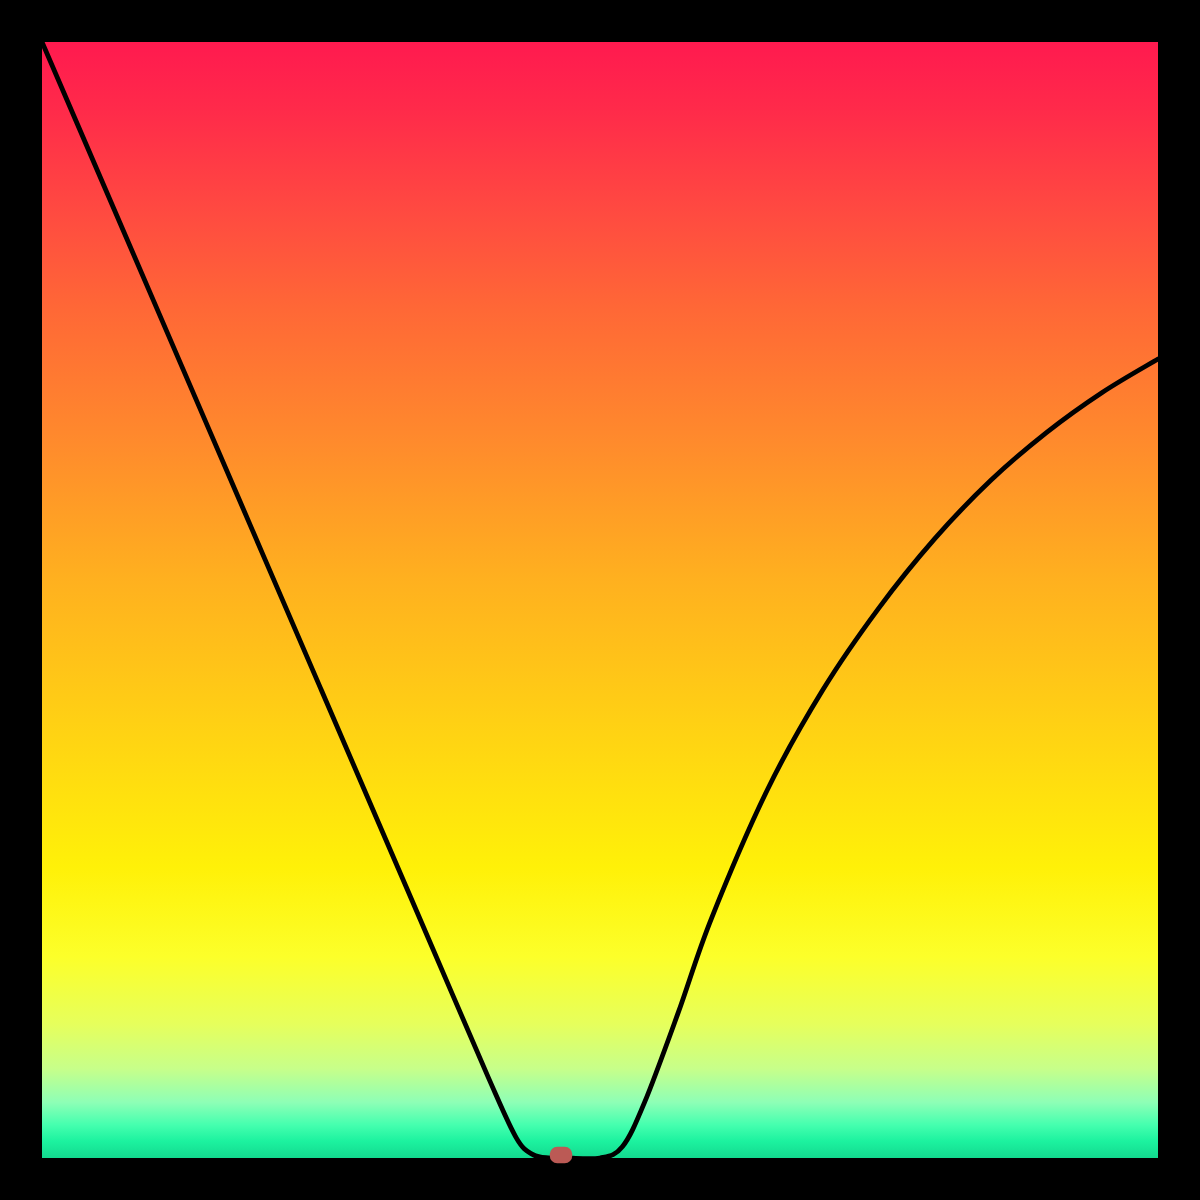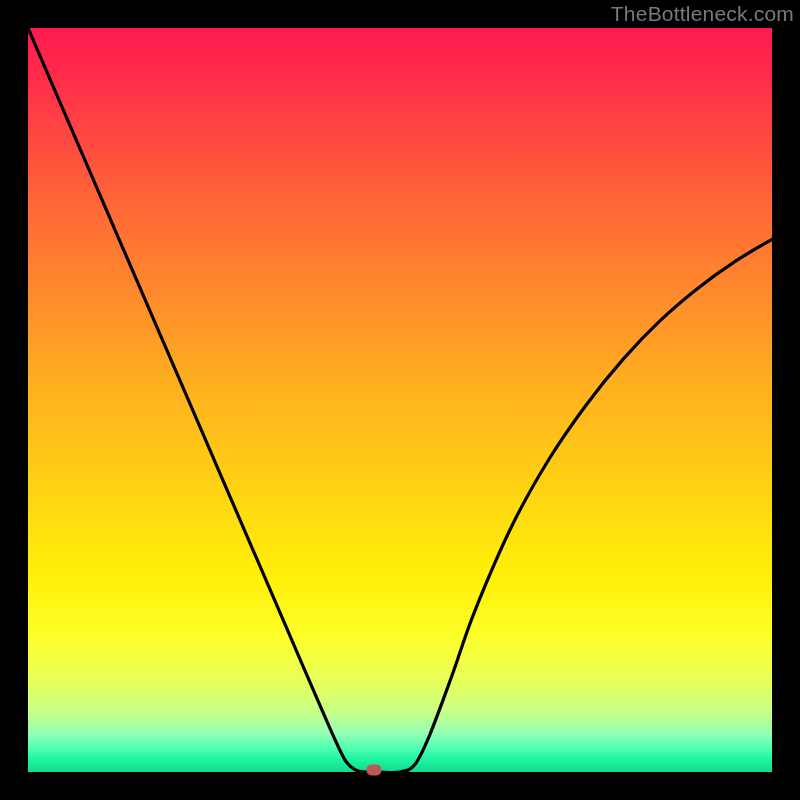--- a/index.html
+++ b/index.html
@@ -71,14 +71,13 @@
 </head>
 <body>
 
 <div class="frame">
   <div class="plot">
     <svg class="curve" viewBox="0 0 744 744" preserveAspectRatio="none">
       <path id="curve-path" d="M 0.00 0.00 C 6.20 14.38, 24.80 57.54, 37.20 86.30 C 49.60 115.07, 62.00 143.84, 74.40 172.61 C 86.80 201.38, 99.20 230.14, 111.60 258.91 C 124.00 287.68, 136.40 316.45, 148.80 345.22 C 161.20 373.98, 173.60 402.75, 186.00 431.52 C 198.40 460.29, 210.80 489.06, 223.20 517.82 C 235.60 546.59, 248.00 575.36, 260.40 604.13 C 272.80 632.90, 288.30 669.35, 297.60 690.43 C 306.90 711.51, 311.24 722.05, 316.20 730.61 C 321.16 739.16, 323.64 739.54, 327.36 741.77 C 331.08 744.00, 334.80 743.63, 338.52 744.00 C 342.24 744.37, 344.10 744.00, 349.68 744.00 C 355.26 744.00, 365.80 745.24, 372.00 744.00 C 378.20 742.76, 381.92 742.76, 386.88 736.56 C 391.84 730.36, 395.56 721.68, 401.76 706.80 C 407.96 691.92, 416.64 667.74, 424.08 647.28 C 431.52 626.82, 436.48 608.84, 446.40 584.04 C 456.32 559.24, 471.20 523.90, 483.60 498.48 C 496.00 473.06, 508.40 451.73, 520.80 431.52 C 533.20 411.31, 545.60 393.95, 558.00 377.21 C 570.40 360.47, 582.80 345.22, 595.20 331.08 C 607.60 316.94, 620.00 304.17, 632.40 292.39 C 644.80 280.61, 657.20 270.20, 669.60 260.40 C 682.00 250.60, 694.40 241.80, 706.80 233.62 C 719.20 225.43, 737.80 215.02, 744.00 211.30" fill="none" stroke="#000" stroke-width="3.2" stroke-linejoin="round" stroke-linecap="round"></path>
     </svg>
     <div class="marker" id="marker" style="left: 345.96px; top: 742px; background: rgb(187, 90, 85);"></div>
   </div>
-  <div class="watermark">TheBottleneck.com</div>
 </div>
 
 </body></html>

